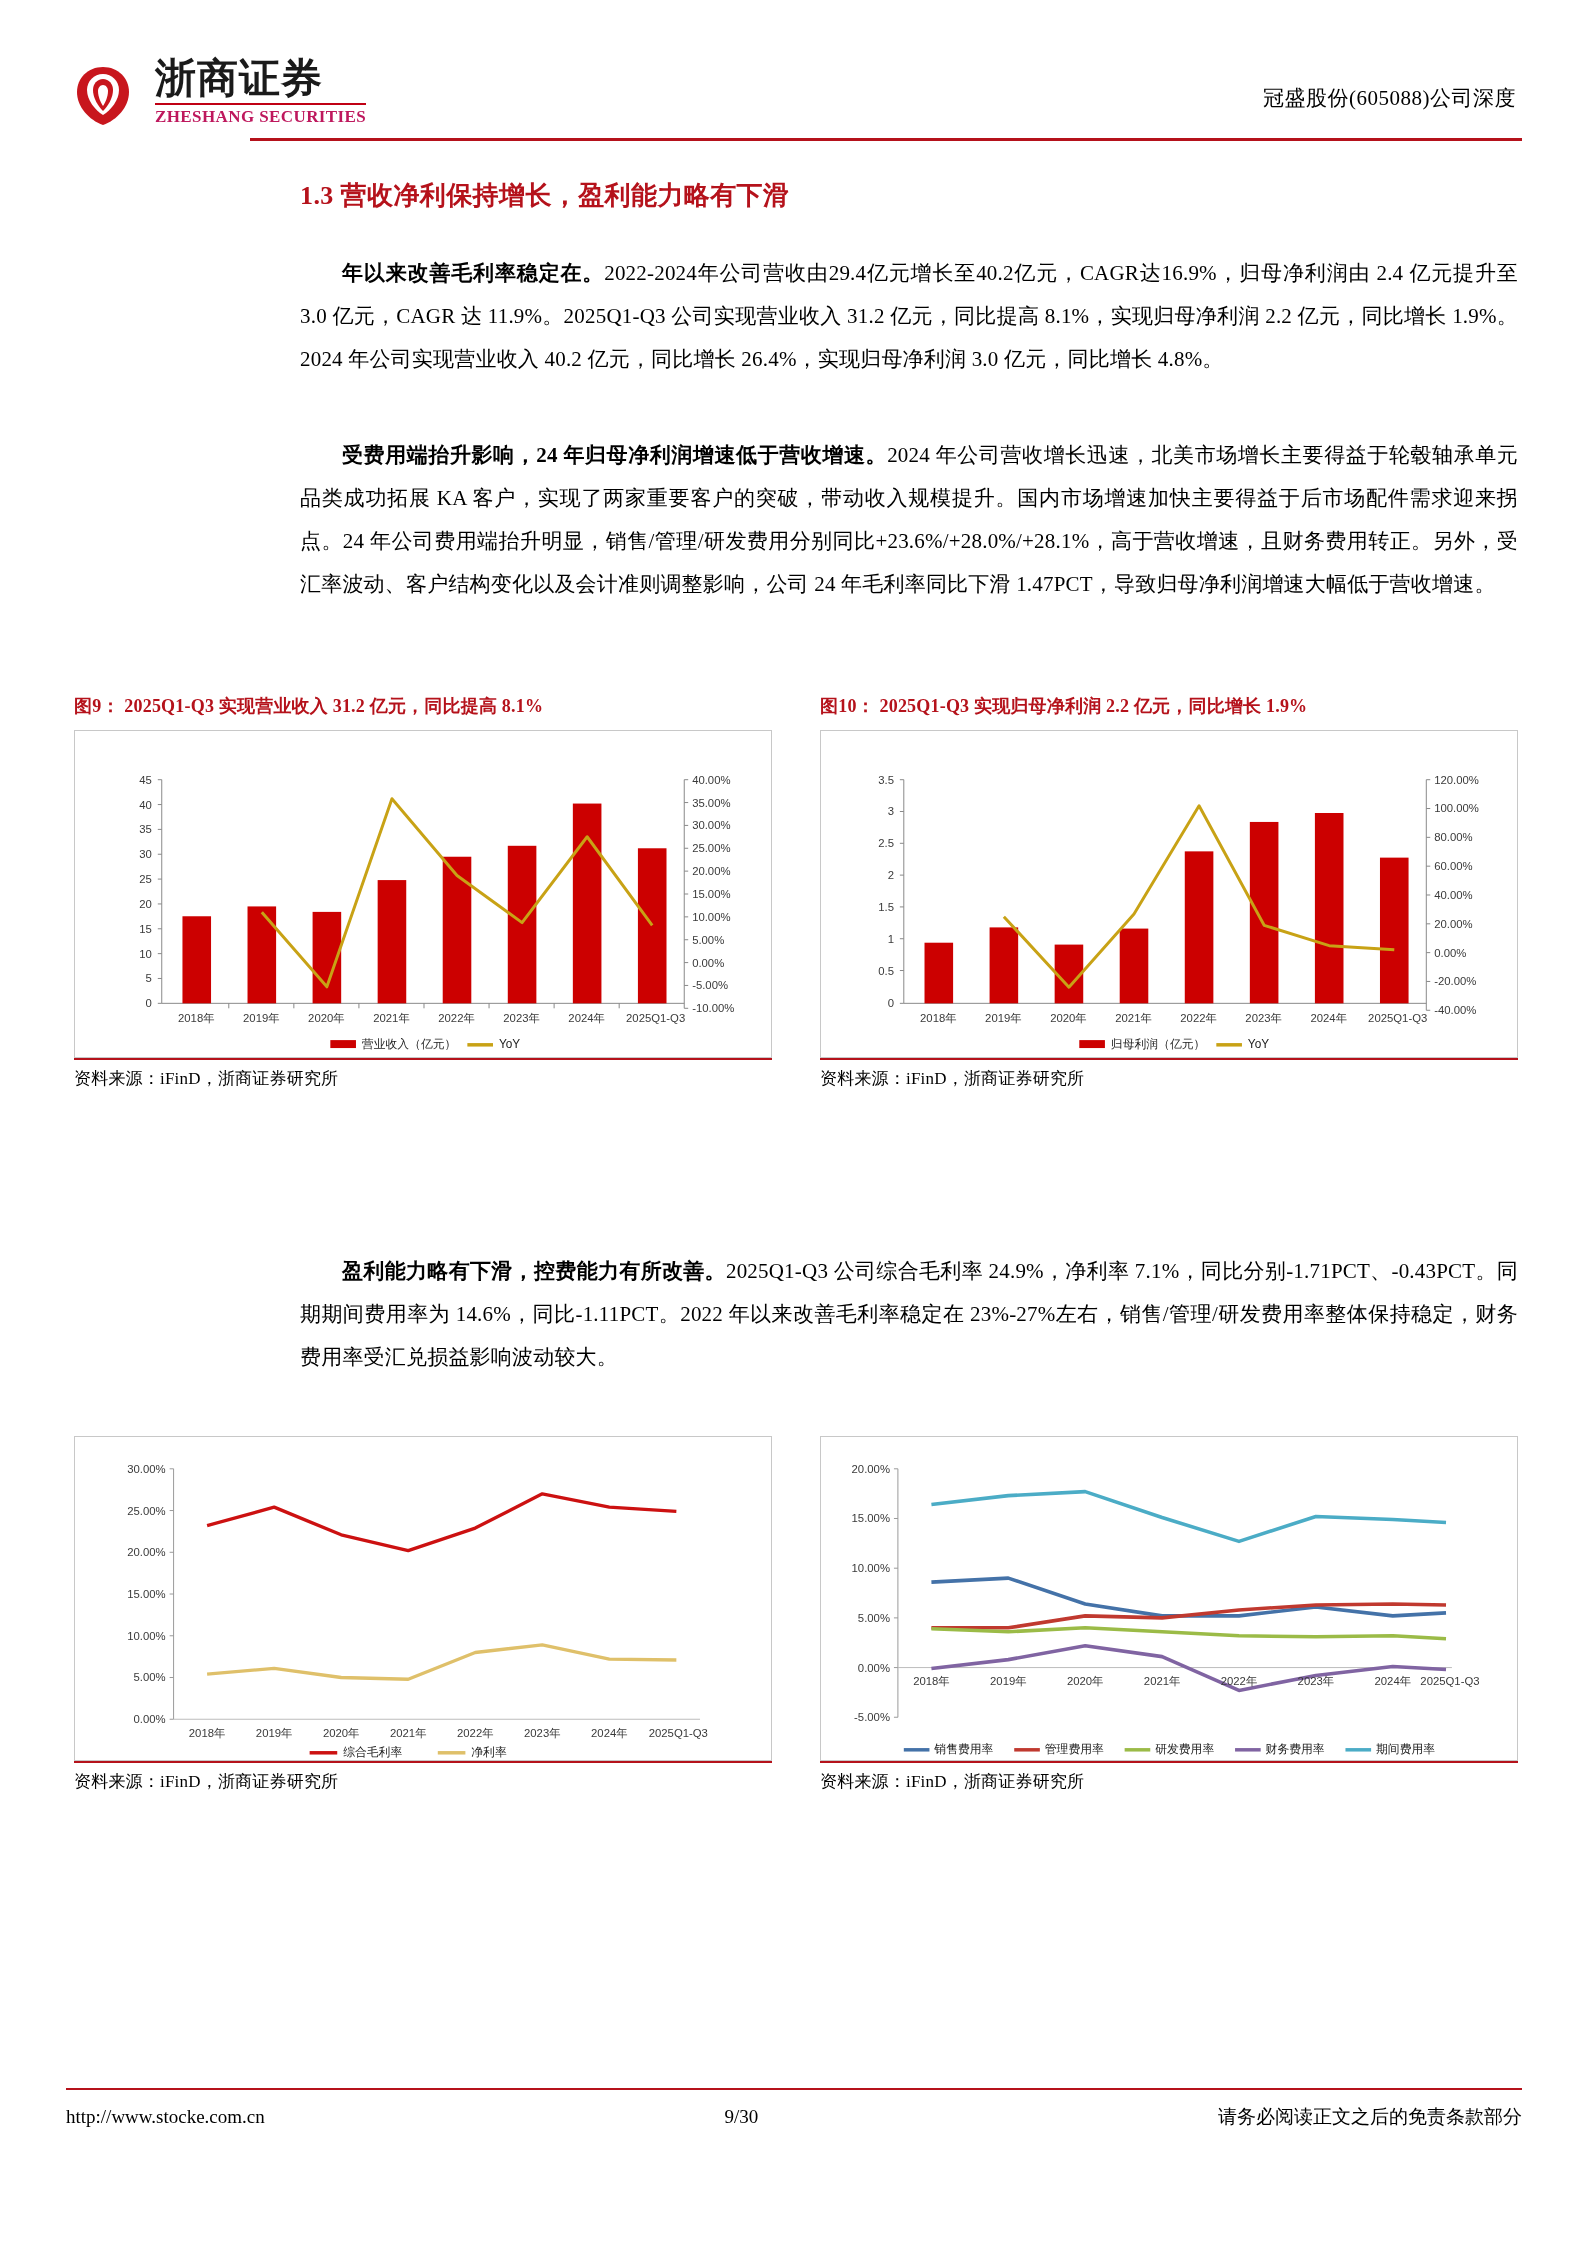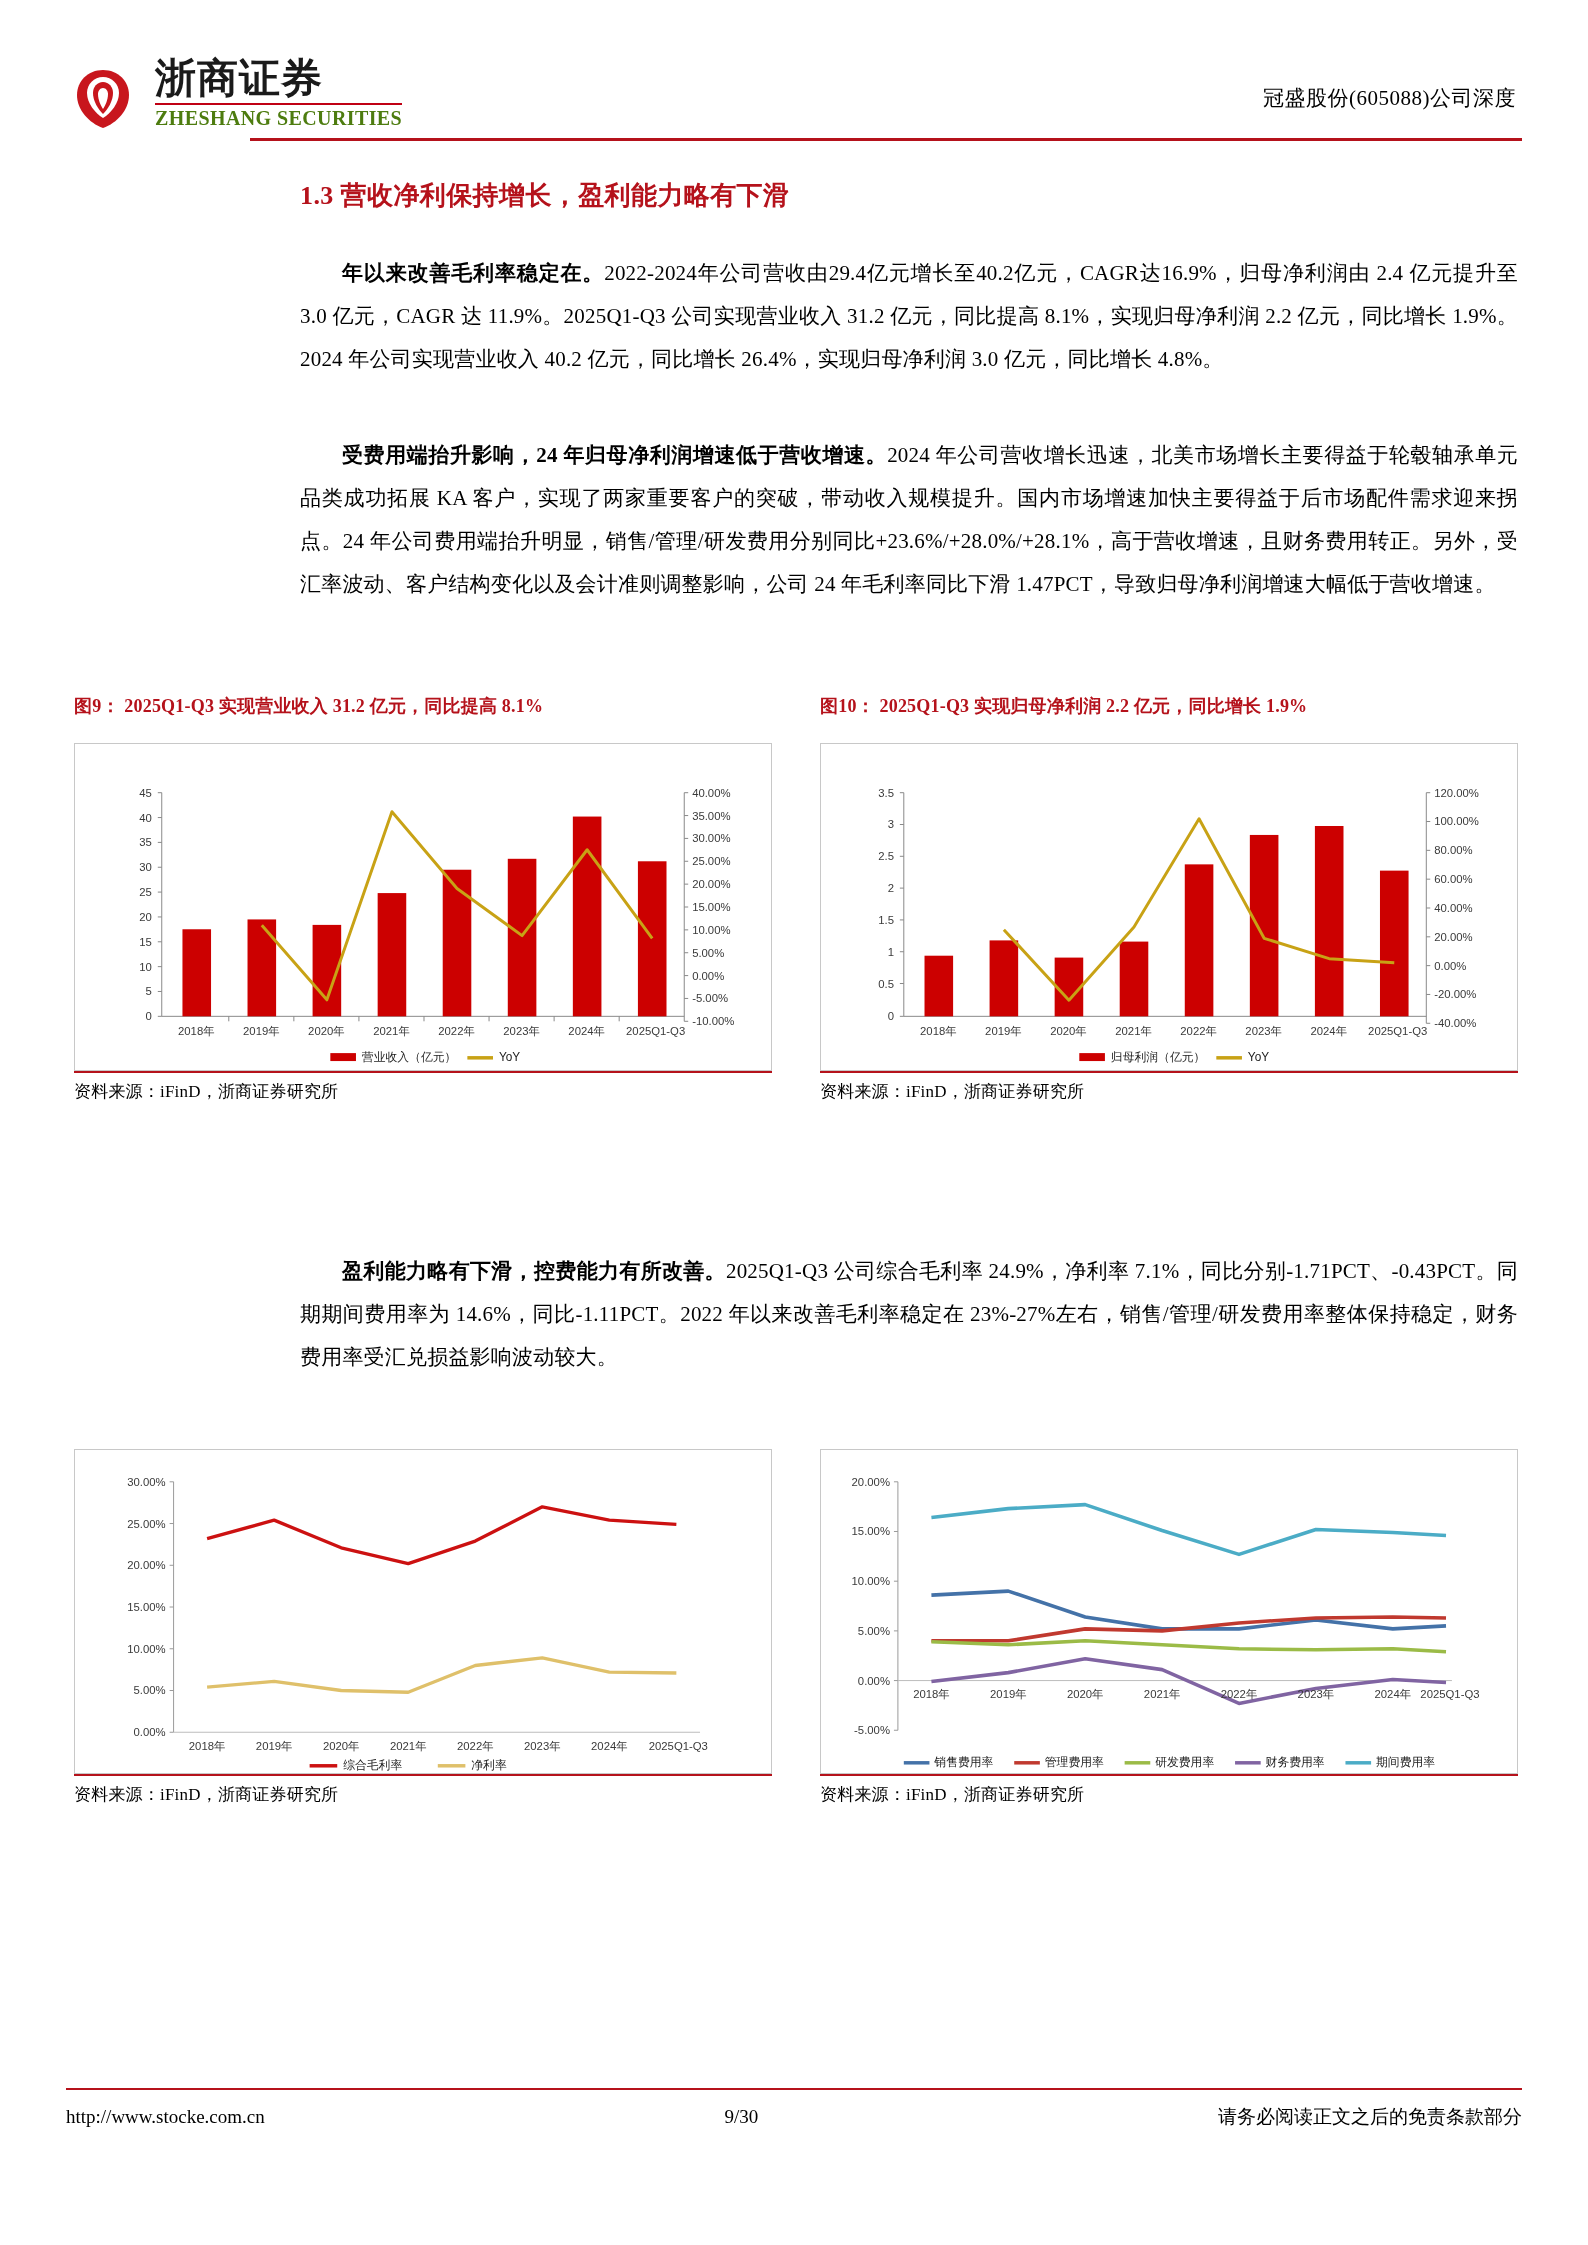--- a/index.html
+++ b/index.html
@@ -15,21 +15,21 @@
   .header { position: absolute; left: 0; top: 0; width: 1588px; height: 160px; }
   .logo-wrap { position: absolute; left: 75px; top: 58px; display: flex; align-items: flex-end; gap: 24px; }
   .logo-mark { width: 56px; height: 62px; }
   .logo-text { display: flex; flex-direction: column; }
   .logo-cn {
     font-family: "Liberation Serif", "DejaVu Serif", serif;
     font-size: 41px; font-weight: 700; color: #1a1a1a; letter-spacing: 1px;
     line-height: 1.0;
   }
   .logo-rule { height: 2px; background: #c00014; margin: 4px 0 2px 0; width: 100%; }
-  .logo-en { font-family: "Liberation Serif", serif; font-size: 20px; font-weight: 700; color: #4d7c0f; letter-spacing: 0.4px; }
+  .logo-en { font-family: "Liberation Serif", serif; font-size: 17px; font-weight: 700; color: #be185d; letter-spacing: 0.4px; }
   .header-title {
     position: absolute; right: 72px; top: 84px;
     font-size: 21px; color: #000; letter-spacing: 0.5px;
   }
   .header-rule { position: absolute; left: 250px; right: 66px; top: 138px; height: 3px; background: #b5121b; }
 
   
   .content { position: absolute; left: 0; top: 0; width: 1588px; }
   .sec-title {
     position: absolute; left: 300px; top: 178px;
@@ -53,21 +53,21 @@
   }
   .fig-box { border: 1px solid #c8c8c8; background: #fff; position: relative; }
   .fig-rule { height: 2px; background: #b5121b; }
   .fig-src { font-size: 17px; color: #000000; padding-top: 7px; letter-spacing: 0.2px; }
 
   .fig9  { left: 66px;  top: 694px; width: 706px; }
   .fig10 { left: 812px; top: 694px; width: 706px; }
   .fig11 { left: 66px;  top: 1424px; width: 706px; }
   .fig12 { left: 812px; top: 1424px; width: 706px; }
 
-  .fig-body { height: 328px; margin-top: 25px; }
+  .fig-body { height: 328px; margin-top: 12px; }
   .fig-body.tall { height: 325px; }
 
   svg.chart { display: block; width: 100%; height: 100%; }
   .tick { font-family: "Liberation Sans", sans-serif; font-size: 11.5px; fill: #3a3a3a; }
   .lg { font-family: "Liberation Sans", sans-serif; font-size: 12px; fill: #222; }
 
   
   .footer-rule { position: absolute; left: 66px; right: 66px; top: 2088px; height: 2px; background: #b5121b; }
   .footer { position: absolute; left: 66px; right: 66px; top: 2104px; display: flex; justify-content: space-between; align-items: center; }
   .footer span { font-size: 19px; color: #000; }

